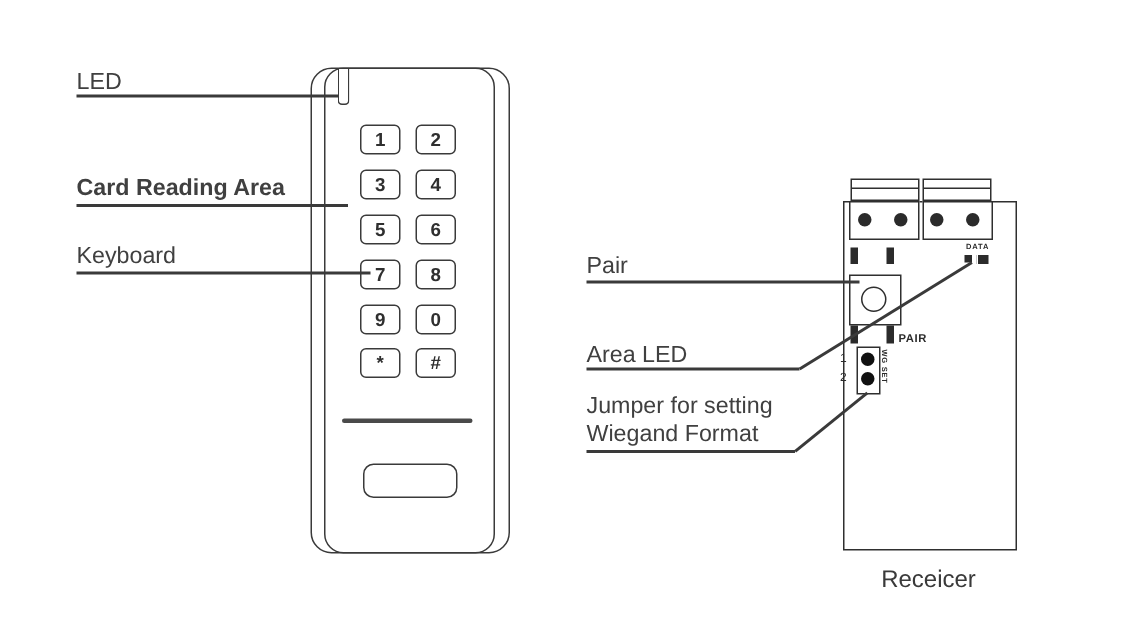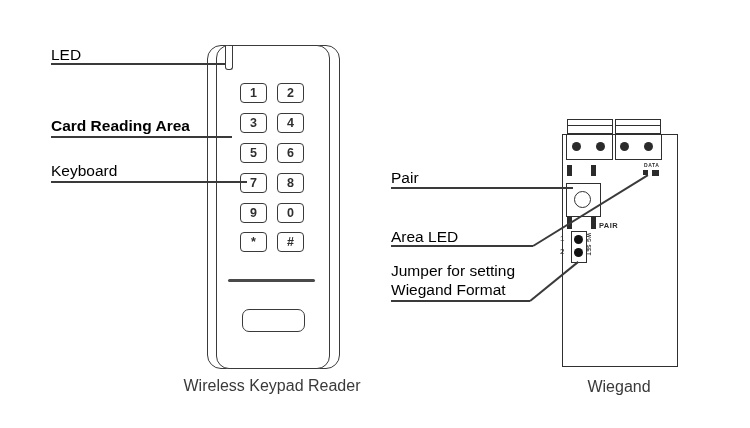--- a/index.html
+++ b/index.html
@@ -2,21 +2,21 @@
 <html><head>
 <meta charset="utf-8">
 <style>
   html,body{margin:0;padding:0;background:#fff;}
   #canvas{
     position:relative;width:750px;height:428px;background:#fff;overflow:hidden;
     font-family:"Liberation Sans",sans-serif;color:#3a3a3a;
   }
   .abs{position:absolute;}
   
-  .lbl{font-size:15.5px;line-height:17px;color:#000000;white-space:nowrap;}
+  .lbl{font-size:15.5px;line-height:17px;color:#404040;white-space:nowrap;}
   
   .line{background:#3a3a3a;height:1.7px;}
   .diag{transform-origin:left center;}
   
   .shell{border:1.6px solid #3a3a3a;border-radius:14px;background:#fff;}
   .innerface{border:1.4px solid #3a3a3a;border-radius:13px;background:#fff;}
   .ledbar{border:1.4px solid #3a3a3a;border-top:none;border-radius:0 0 3px 3px;background:#fff;}
   .key{
     width:27px;height:20px;border:1.5px solid #3a3a3a;border-radius:4px;background:#fff;
     display:flex;align-items:center;justify-content:center;
@@ -92,21 +92,20 @@
 
   <div class="abs lbl" style="left:51px;top:46px;">LED</div>
   <div class="abs line" style="left:51px;top:63px;width:175px;"></div>
 
   <div class="abs lbl" style="left:51px;top:117px;font-weight:bold;">Card Reading Area</div>
   <div class="abs line" style="left:51px;top:136px;width:181px;"></div>
 
   <div class="abs lbl" style="left:51px;top:162px;text-align:center;">Keyboard</div>
   <div class="abs line" style="left:51px;top:181px;width:196px;"></div>
 
-  <div class="abs caption" style="left:172px;top:377px;width:200px;">Wireless Keypad Reader</div>
 
   <div class="abs rcvbox" style="left:562px;top:134px;width:114px;height:231px;"></div>
 
   <div class="abs tstrip" style="left:567px;top:119px;width:46px;height:15px;">
       <div class="mid"></div>
     </div>
   <div class="abs tstrip" style="left:615px;top:119px;width:46px;height:15px;">
       <div class="mid"></div>
     </div>
 
@@ -144,15 +143,15 @@
 
   <div class="abs lbl" style="left:391px;top:228px;">Area LED</div>
   <div class="abs line" style="left:391px;top:245px;width:142px;"></div>
   <div class="abs line diag" style="left:533px;top:245px;width:135px;transform:rotate(-31.7deg);"></div>
 
   <div class="abs lbl" style="left:391px;top:262px;">Jumper for setting</div>
   <div class="abs lbl" style="left:391px;top:281px;">Wiegand Format</div>
   <div class="abs line" style="left:391px;top:300px;width:139px;"></div>
   <div class="abs line diag" style="left:530px;top:300px;width:62px;transform:rotate(-39.1deg);"></div>
 
-  <div class="abs caption" style="left:564px;top:378px;width:110px;">Wiegand</div>
+  <div class="abs caption" style="left:564px;top:378px;width:110px;">Receicer</div>
 
 </div>
 
 </body></html>

